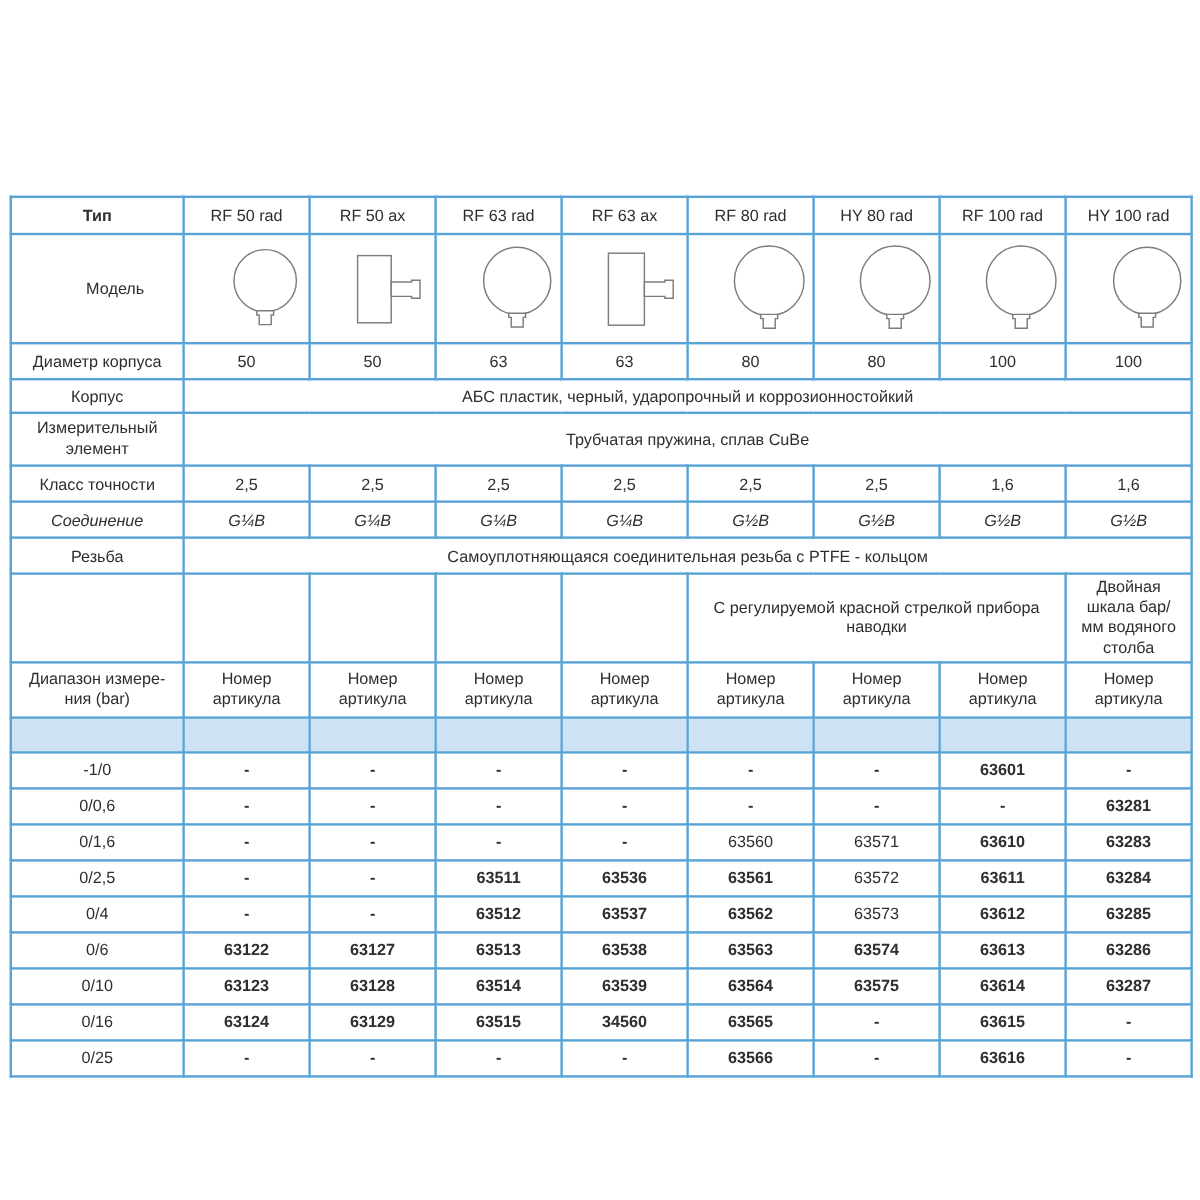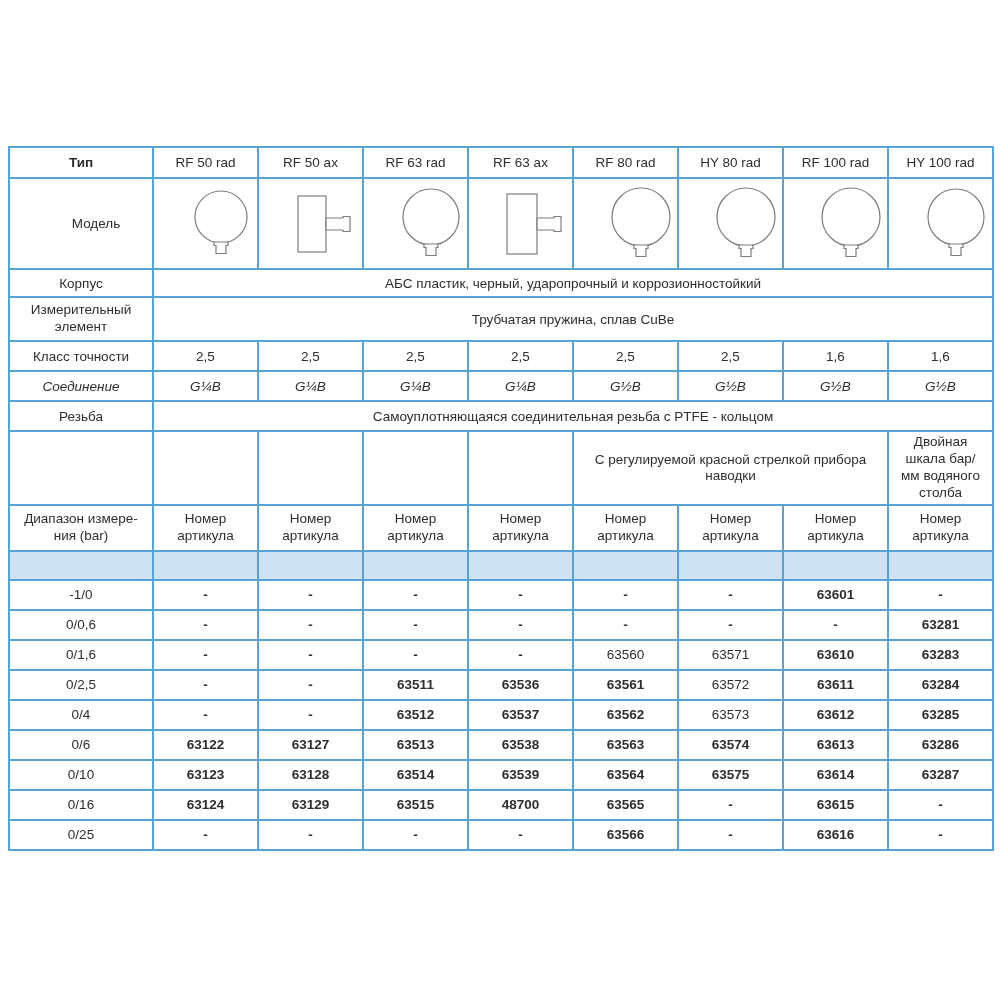--- a/index.html
+++ b/index.html
@@ -13,21 +13,21 @@
   .page {
     position: relative;
     width: 1000px;
     height: 1000px;
     background: #ffffff;
     overflow: hidden;
   }
   table.spec {
     position: absolute;
     left: 8px;
-    top: 146px;
+    top: 163px;
     width: 986px;
     border-collapse: collapse;
     table-layout: fixed;
   }
   table.spec td {
     border: 2px solid #58a3d6;
     text-align: center;
     vertical-align: middle;
     font-size: 13.5px;
     color: #2e2e2e;
@@ -158,20 +158,31 @@
         <td class="model-cell">
             <div class="wrap">
               <svg width="62" height="73">
                 <circle cx="31" cy="30" r="28" fill="none" stroke="#7c7c7c" stroke-width="1.2"></circle>
                 <path d="M 24 57 h14 v3.5 h-2 v8 h-10 v-8 h-2 z" fill="#ffffff" stroke="#7c7c7c" stroke-width="1.2"></path>
               </svg>
             </div>
           </td>
       </tr>
 
+      <tr class="r-diam">
+        <td class="lbl">Диаметр корпуса</td>
+        <td>50</td>
+        <td>50</td>
+        <td>63</td>
+        <td>63</td>
+        <td>80</td>
+        <td>80</td>
+        <td>100</td>
+        <td>100</td>
+      </tr>
 
       <tr class="r-body">
         <td class="lbl">Корпус</td>
         <td colspan="8">АБС пластик, черный, ударопрочный и коррозионностойкий</td>
       </tr>
 
       <tr class="r-elem">
         <td class="lbl pre">Измерительный
 элемент</td>
         <td colspan="8">Трубчатая пружина, сплав CuBe</td>
@@ -327,21 +338,21 @@
           <td class="num">63564</td>
           <td class="num">63575</td>
           <td class="num">63614</td>
           <td class="num">63287</td>
         </tr>
         <tr class="r-data">
           <td class="lbl">0/16</td>
           <td class="num">63124</td>
           <td class="num">63129</td>
           <td class="num">63515</td>
-          <td class="num">48700</td>
+          <td class="num">34560</td>
           <td class="num">63565</td>
           <td class="dash">-</td>
           <td class="num">63615</td>
           <td class="dash">-</td>
         </tr>
         <tr class="r-data">
           <td class="lbl">0/25</td>
           <td class="dash">-</td>
           <td class="dash">-</td>
           <td class="dash">-</td>

